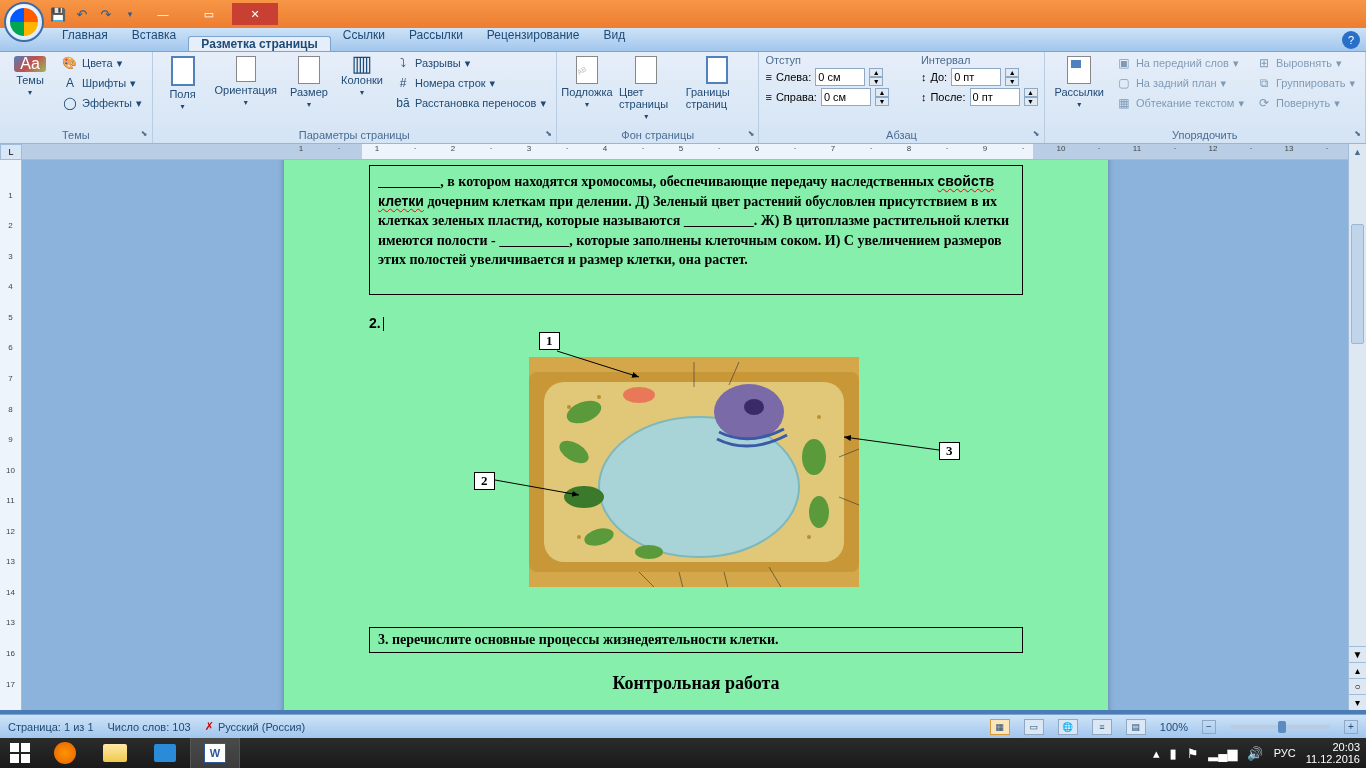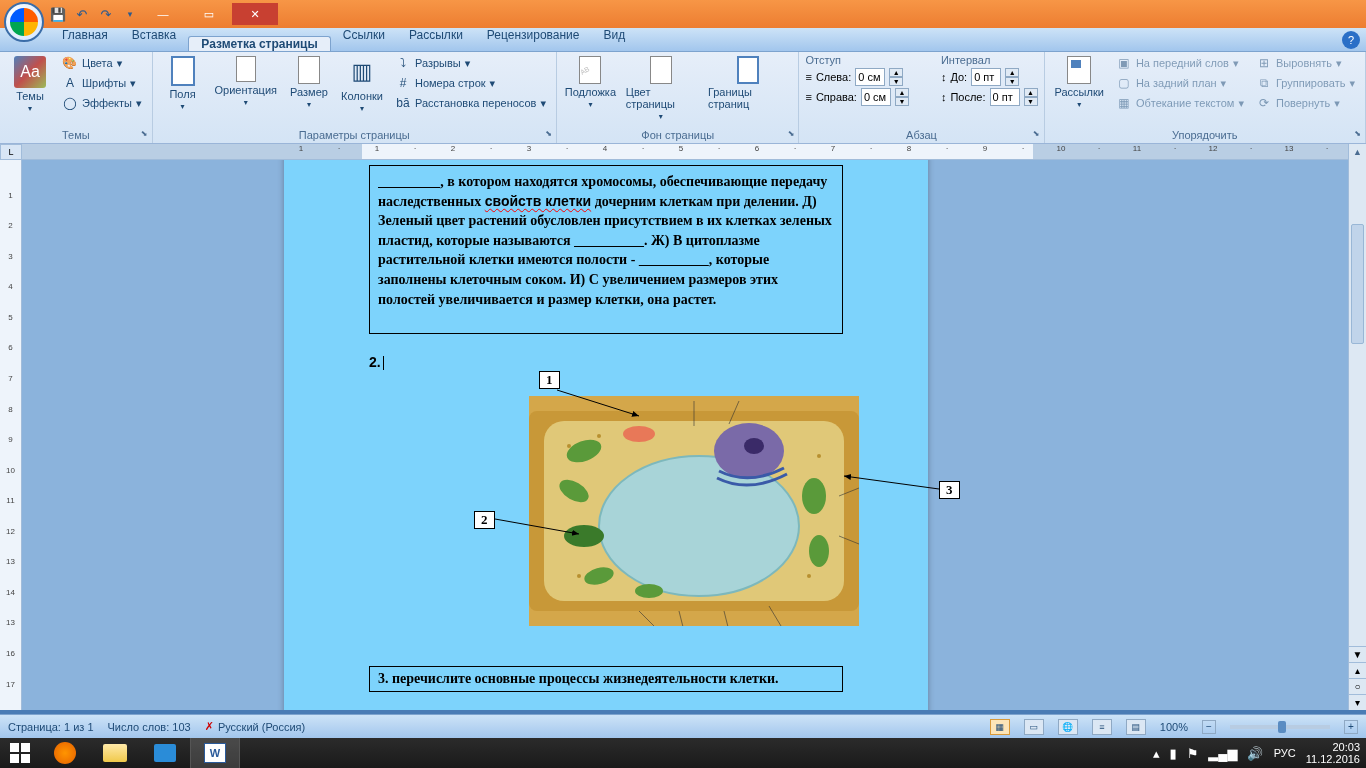--- a/index.html
+++ b/index.html
@@ -22,26 +22,26 @@
 .tab.active { background: #e6eef9; border: 1px solid #7da3ce; border-bottom: none; border-radius: 3px 3px 0 0; margin-top: 8px; font-weight: bold; }
 .help-btn { margin-left: auto; margin-right: 6px; width: 18px; height: 18px; border-radius: 50%; background: #2a6fc7; color: #fff; display: flex; align-items: center; justify-content: center; font-size: 11px; margin-top: 3px; cursor: pointer; }
 
 
 .ribbon { height: 92px; background: linear-gradient(#e6eef9, #d4e4f5); border-bottom: 1px solid #9ab5d8; display: flex; font-size: 11px; }
 .rgroup { border-right: 1px solid #b8cce2; padding: 2px 6px 0 6px; display: flex; flex-direction: column; justify-content: space-between; }
 .rgroup-body { display: flex; gap: 4px; flex: 1; align-items: flex-start; }
 .rgroup-label { text-align: center; color: #4a6c91; font-size: 11px; padding: 2px 0; position: relative; }
 .rgroup-label::after { content: "⬊"; position: absolute; right: -2px; font-size: 8px; color: #4a6c91; }
 .big-btn { display: flex; flex-direction: column; align-items: center; gap: 2px; padding: 2px 4px; cursor: pointer; color: #1e4a75; min-width: 48px; }
-.big-btn .icn { width: 32px; height: 32px; display: flex; align-items: center; justify-content: center; font-size: 22px; }
+.big-btn .icn { width: 32px; height: 16px; display: flex; align-items: center; justify-content: center; font-size: 22px; }
 .small-btn { display: flex; align-items: center; gap: 4px; padding: 1px 4px; cursor: pointer; color: #1e4a75; white-space: nowrap; }
 .small-btn .icn { width: 16px; height: 16px; display: flex; align-items: center; justify-content: center; font-size: 12px; }
 .vcol { display: flex; flex-direction: column; gap: 2px; }
 .spin-row { display: flex; align-items: center; gap: 4px; }
-.spin-row input { width: 30px; height: 18px; font-size: 11px; padding: 0 2px; border: 1px solid #8fa9c4; background: #fff; }
+.spin-row input { width: 50px; height: 18px; font-size: 11px; padding: 0 2px; border: 1px solid #8fa9c4; background: #fff; }
 .spin-btns { display: flex; flex-direction: column; }
 .spin-btns span { width: 14px; height: 9px; background: #e0eaf5; border: 1px solid #8fa9c4; font-size: 7px; display: flex; align-items: center; justify-content: center; cursor: pointer; }
 
 
 .ruler-corner { position: absolute; top: 144px; left: 0; width: 22px; height: 16px; background: #d8e6f5; border: 1px solid #a1bcda; font-size: 9px; display: flex; align-items: center; justify-content: center; cursor: pointer; }
 .h-ruler { position: absolute; top: 144px; left: 22px; right: 18px; height: 16px; background: #eef4fb; border-bottom: 1px solid #a1bcda; font-size: 8px; color: #444; overflow: hidden; }
 .h-ruler-inner { position: absolute; left: 260px; display: flex; }
 .h-ruler-inner span { width: 38px; text-align: center; }
 .h-ruler-dark { position: absolute; left: 0; width: 340px; height: 100%; background: #b9cee4; }
 .h-ruler-dark2 { position: absolute; right: 0; width: 315px; height: 100%; background: #b9cee4; }
@@ -49,21 +49,21 @@
 .v-ruler span { height: 38px; text-align: center; }
 
 
 .doc-area { position: absolute; top: 160px; left: 22px; right: 18px; bottom: 58px; background: #8bb3dc; overflow: hidden; }
 .scrollbar-v { position: absolute; top: 144px; right: 0; width: 18px; bottom: 58px; background: #dde8f3; border-left: 1px solid #a1bcda; }
 .scrollbar-v .thumb { position: absolute; top: 80px; left: 2px; right: 2px; height: 120px; background: #c0d4ea; border: 1px solid #99b7d6; border-radius: 2px; cursor: pointer; }
 .scrollbar-v .arr { height: 16px; display: flex; align-items: center; justify-content: center; font-size: 9px; color: #4a6c91; cursor: pointer; }
 .scrollbar-v .nav-btns { position: absolute; bottom: 0; left: 0; right: 0; }
 .scrollbar-v .nav-btns div { height: 16px; border-top: 1px solid #a1bcda; display: flex; align-items: center; justify-content: center; font-size: 10px; cursor: pointer; }
 
-.page { position: absolute; left: 262px; top: -5px; width: 644px; background: #7dd3fc; box-shadow: 0 0 6px rgba(0,0,0,0.3); padding: 10px 85px 30px 85px; }
+.page { position: absolute; left: 262px; top: -5px; width: 824px; background: #86efac; box-shadow: 0 0 6px rgba(0,0,0,0.3); padding: 10px 85px 30px 85px; }
 .doc-text-box { border: 1px solid #000; padding: 6px 8px; font-family: "Times New Roman", serif; font-size: 14px; font-weight: bold; line-height: 1.4; }
 .doc-q2 { margin-top: 20px; font-family: "Times New Roman", serif; font-size: 14px; font-weight: bold; }
 .cursor-blink { display: inline-block; width: 1px; height: 14px; background: #000; vertical-align: text-bottom; margin-left: 2px; }
 .diagram { position: relative; margin-top: 5px; height: 280px; }
 .cell-img { position: absolute; left: 160px; top: 20px; width: 330px; height: 230px; }
 .label-box { position: absolute; border: 1px solid #000; background: #fff; padding: 0 6px; font-family: "Times New Roman", serif; font-size: 13px; font-weight: bold; }
 .doc-q3 { border: 1px solid #000; padding: 4px 8px; font-family: "Times New Roman", serif; font-size: 14px; font-weight: bold; margin-top: 10px; }
 .doc-title { text-align: center; font-family: "Times New Roman", serif; font-size: 18px; font-weight: bold; margin-top: 20px; }
 
 

